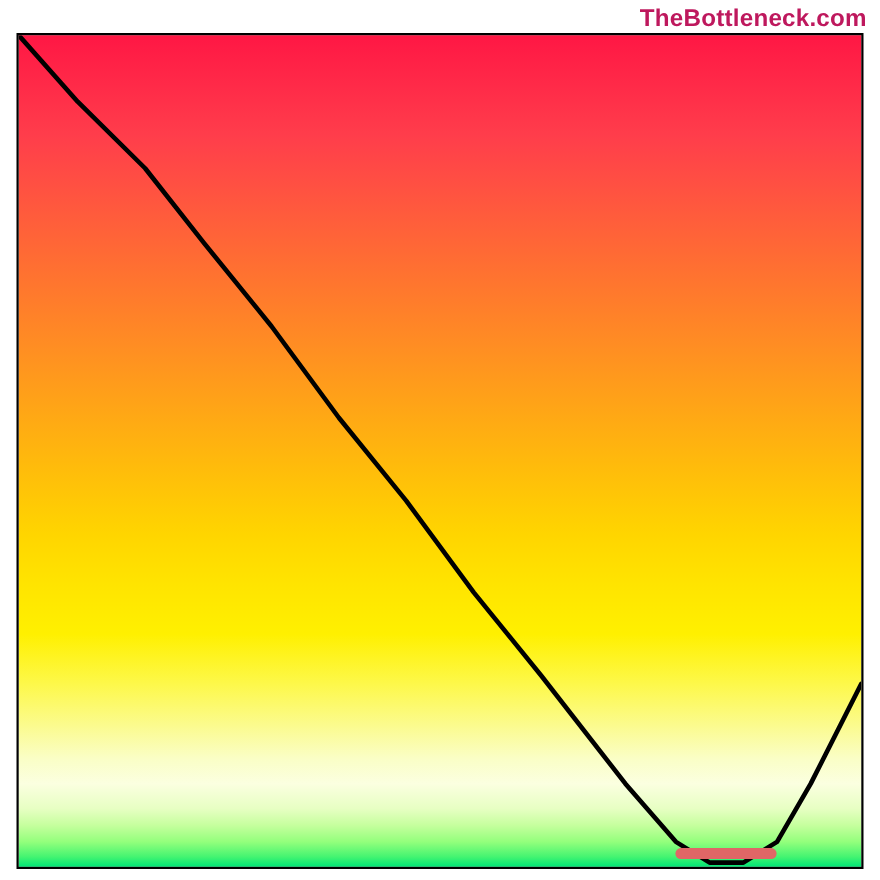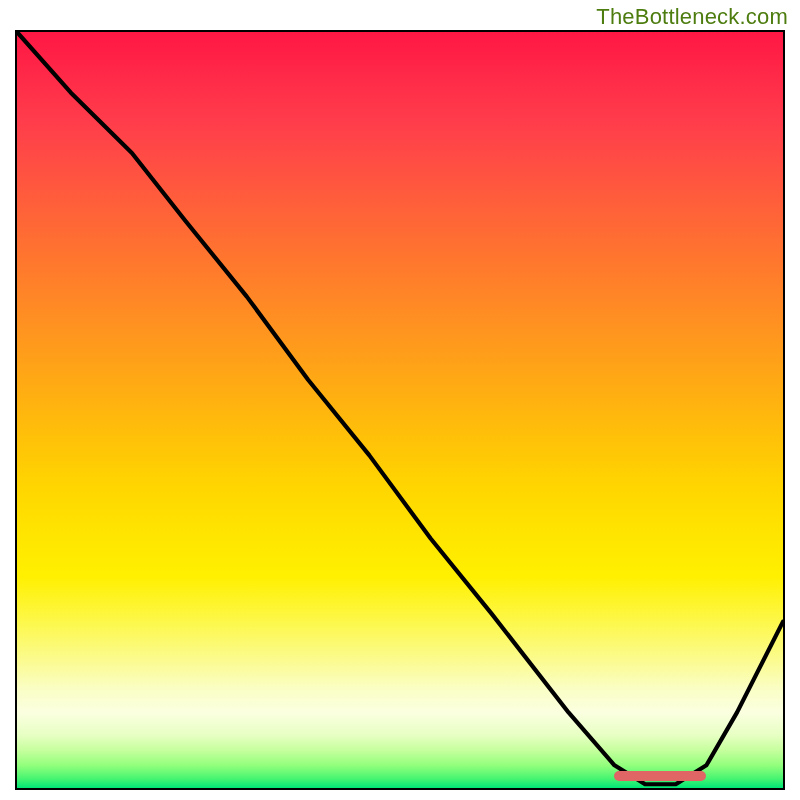--- a/index.html
+++ b/index.html
@@ -2,22 +2,22 @@
 <html><head>
 <meta charset="utf-8">
 <style>
   * { margin: 0; padding: 0; box-sizing: border-box; }
   html, body { width: 800px; height: 800px; overflow: hidden; background: #fff; font-family: Arial, Helvetica, sans-serif; }
   .stage { position: relative; width: 800px; height: 800px; }
   .watermark {
     position: absolute;
     top: 4px; right: 12px;
     font-size: 22px;
-    font-weight: 400;
-    color: #4d7c0f;
+    font-weight: 700;
+    color: #be185d;
     letter-spacing: 0.2px;
   }
   .plot {
     position: absolute;
     left: 15px; top: 30px;
     width: 770px; height: 760px;
     border: 2px solid #000;
     overflow: hidden;
     background: linear-gradient(to bottom,
       #ff1744 0%,

